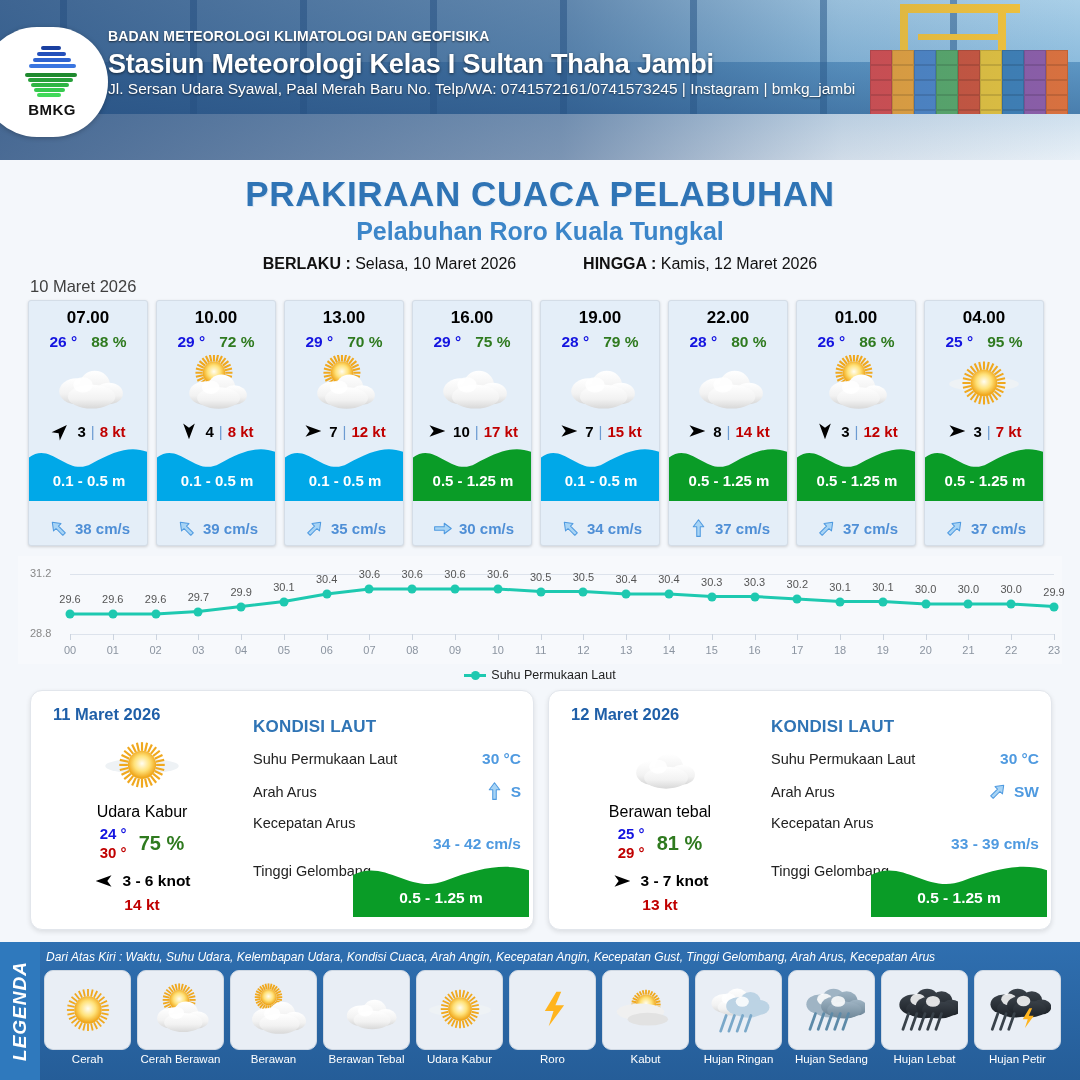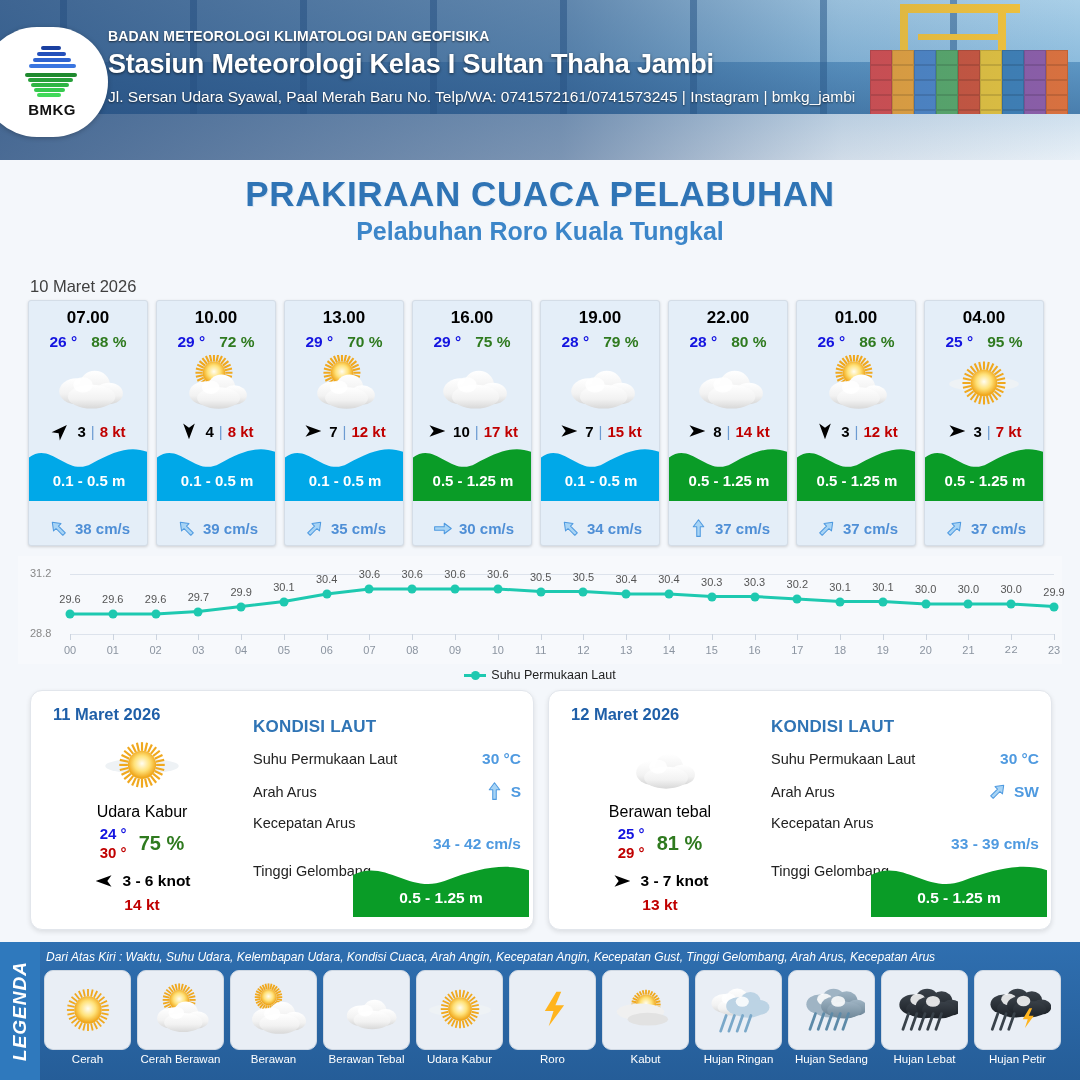--- a/index.html
+++ b/index.html
@@ -27,21 +27,21 @@
   .logo { position:absolute; left:-18px; top:27px; width:126px; height:110px;
           background:#fff; border-radius:62px; display:flex; flex-direction:column;
           align-items:center; justify-content:center; box-shadow:0 1px 5px rgba(0,0,0,.25); z-index:5; }
   .logo-mark { width:58px; height:52px; position:relative; margin-left:14px; }
   .logo-mark em { position:absolute; left:0; display:block; height:4px; border-radius:2px; }
   .logo-txt { font-size:15px; font-weight:bold; color:#111; letter-spacing:.4px; margin-top:3px; margin-left:14px; }
 
   .hdr-text { position:absolute; left:108px; top:28px; z-index:4; color:#fff; }
   .hdr-line1 { font-size:14px; font-weight:bold; letter-spacing:.15px; text-shadow:0 1px 2px rgba(0,0,0,.6); }
   .hdr-line2 { font-size:27px; font-weight:bold; margin-top:5px; letter-spacing:-.2px; text-shadow:0 1px 3px rgba(0,0,0,.6); }
-  .hdr-line3 { font-size:15.5px; margin-top:8px; text-shadow:0 1px 2px rgba(0,0,0,.6); }
+  .hdr-line3 { font-size:15.5px; margin-top:0; text-shadow:0 1px 2px rgba(0,0,0,.6); }
 
   
   .title-wrap { text-align:center; padding-top:14px; }
   .t1 { font-size:35px; font-weight:bold; color:#2f74b5; letter-spacing:.6px; text-shadow:1px 1px 0 #dde7f2; }
   .t2 { font-size:25px; font-weight:bold; color:#3c86c9; margin-top:3px; }
   .t3 { margin-top:9px; font-size:16px; color:#111; }
   .t3 b { font-weight:bold; }
   .t3 .gap { display:inline-block; width:58px; }
 
   .daylabel { position:absolute; left:30px; top:277px; font-size:16.5px; font-weight:normal; color:#404040; }
@@ -217,20 +217,27 @@
   <div class="hdr-text">
     <div class="hdr-line1">BADAN METEOROLOGI KLIMATOLOGI DAN GEOFISIKA</div>
     <div class="hdr-line2">Stasiun Meteorologi Kelas I Sultan Thaha Jambi</div>
     <div class="hdr-line3">Jl. Sersan Udara Syawal, Paal Merah Baru No. Telp/WA: 0741572161/0741573245 | Instagram | bmkg_jambi</div>
   </div>
 </div>
 
 <div class="title-wrap">
   <div class="t1">PRAKIRAAN CUACA PELABUHAN</div>
   <div class="t2">Pelabuhan Roro Kuala Tungkal</div>
+  <div class="t3">
+    <b>BERLAKU :</b>
+    <span>Selasa, 10 Maret 2026</span>
+    <span class="gap"></span>
+    <b>HINGGA :</b>
+    <span>Kamis, 12 Maret 2026</span>
+  </div>
 </div>
 
 <div class="daylabel">10 Maret 2026</div>
 
 <div class="cards" id="cards">
     <div class="card">
     <div class="c-time">07.00</div>
     <div class="c-row">
       <span class="c-temp">26 °</span>
       <span class="c-hum">88 %</span>
@@ -937,21 +944,21 @@
     <div class="vlab" style="left: 907.652px; top: 27px;">30.0</div>
     <div class="tick" style="left: 907.652px;"></div>
     <div class="xlab" style="left: 907.652px;">20</div>
     <div class="dot" style="left: 950.435px; top: 48px;"></div>
     <div class="vlab" style="left: 950.435px; top: 27px;">30.0</div>
     <div class="tick" style="left: 950.435px;"></div>
     <div class="xlab" style="left: 950.435px;">21</div>
     <div class="dot" style="left: 993.217px; top: 48px;"></div>
     <div class="vlab" style="left: 993.217px; top: 27px;">30.0</div>
     <div class="tick" style="left: 993.217px;"></div>
-    <div class="xlab" style="left: 993.217px; font-family: Liberation Mono, monospace;">22</div>
+    <div class="xlab" style="left: 993.217px;">22</div>
     <div class="dot" style="left: 1036px; top: 50.5px;"></div>
     <div class="vlab" style="left: 1036px; top: 29.5px;">29.9</div>
     <div class="tick" style="left: 1036px;"></div>
     <div class="xlab" style="left: 1036px;">23</div>
   </div>
 <div class="legend-line">
   <span class="sw"></span><span>Suhu Permukaan Laut</span>
 </div>
 
 <div class="panels" id="panels">

